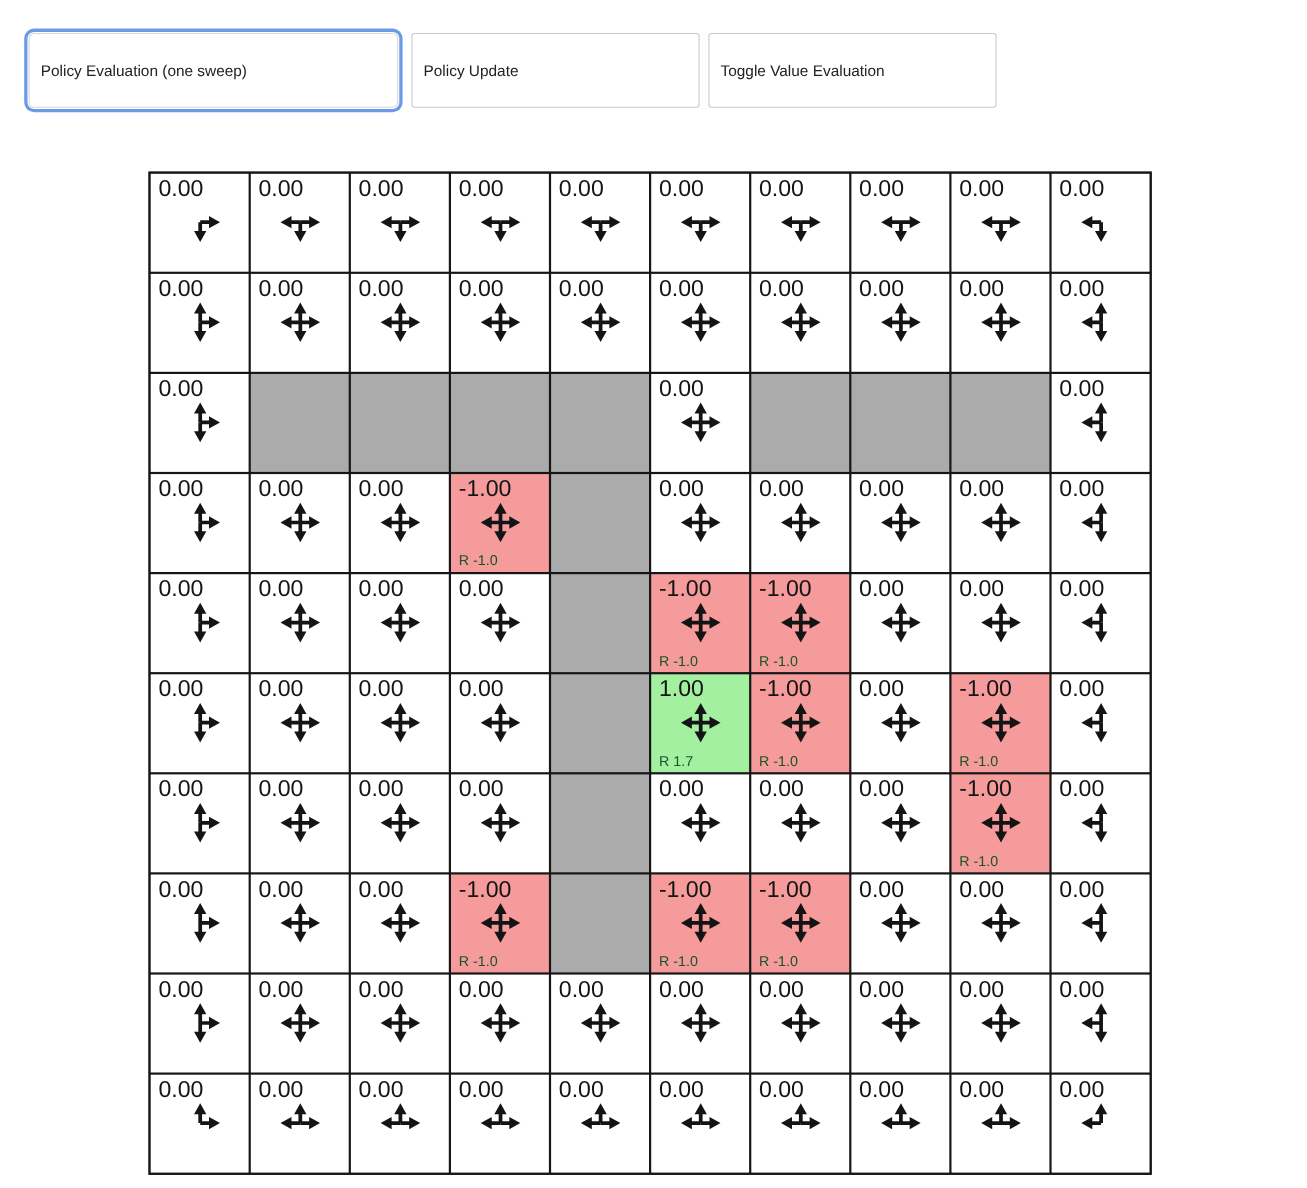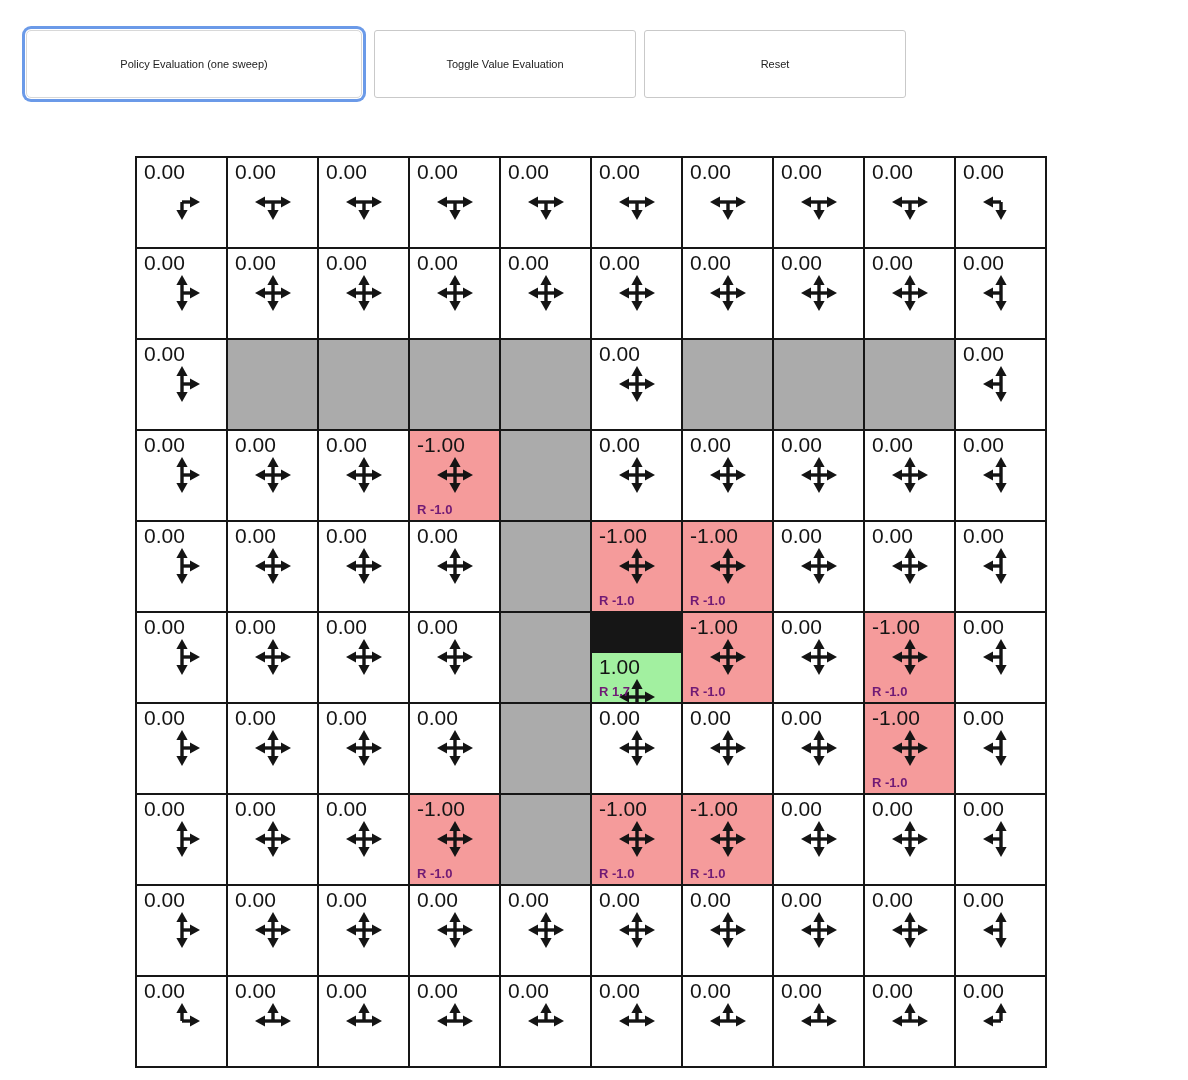--- a/index.html
+++ b/index.html
@@ -15,23 +15,23 @@
   .toolbar{
     position:absolute;left:22px;top:30px;
     display:flex;align-items:center;
   }
   .btn{
     height:68px;
     background:#ffffff;
     border:1px solid #c9c9c9;
     border-radius:3px;
     font-family:"Liberation Sans", sans-serif;
-    font-size:11px;
+    font-size:14px;
     color:#222222;
-    text-align:center;
+    text-align:left;
     cursor:pointer;
     padding:0 10px;
     box-sizing:border-box;
   }
   .btn.w1{width:336px;}
   .btn.w2{width:262px;margin-left:8px;}
   .btn.focused{
     border-color:#d8d8d8;
     border-radius:5px;
     box-shadow:0 0 0 1px #ffffff, 0 0 0 4px var(--ring);
@@ -47,46 +47,45 @@
     gap:2px;
     background:var(--line);
     border:2px solid var(--line);
     width:max-content;
   }
   .cell{
     position:relative;
     background:#ffffff;
   }
   .cell.wall{background:var(--wall);}
-  .cell.pos{background:var(--pos);margin-top:40px;}
+  .cell.pos{background:var(--pos);}
   .cell.neg{background:var(--neg);}
   .val{
     position:absolute;top:2px;left:7px;
     font-size:21px;line-height:1.15;
     color:#141414;
     white-space:nowrap;
   }
   .arrows{
     position:absolute;left:50%;top:22px;
     transform:translateX(-50%);
   }
   .rew{
     position:absolute;bottom:3px;left:7px;
-    font-size:13px;color:#701a75;
+    font-size:13px;color:#14532d;
     white-space:nowrap;
-    font-weight:bold;
   }
 </style>
 </head>
 <body>
 
 <div class="toolbar">
   <button class="btn w1 focused">Policy Evaluation (one sweep)</button>
+  <button class="btn w2">Policy Update</button>
   <button class="btn w2">Toggle Value Evaluation</button>
-  <button class="btn w2">Reset</button>
 </div>
 
 <div class="grid">
     <div class="cell">
       <span class="val">0.00</span>
       <svg width="44" height="44" viewBox="0 0 44 44" class="arrows">
         <line x1="22" y1="22" x2="31.5" y2="22" stroke="#141414" stroke-width="3.4"></line>
         <polygon points="40,22 30,27.6 30,16.4" fill="#141414"></polygon>
         <line x1="22" y1="22" x2="22" y2="31.5" stroke="#141414" stroke-width="3.4"></line>
         <polygon points="22,40 16.4,30 27.6,30" fill="#141414"></polygon>

